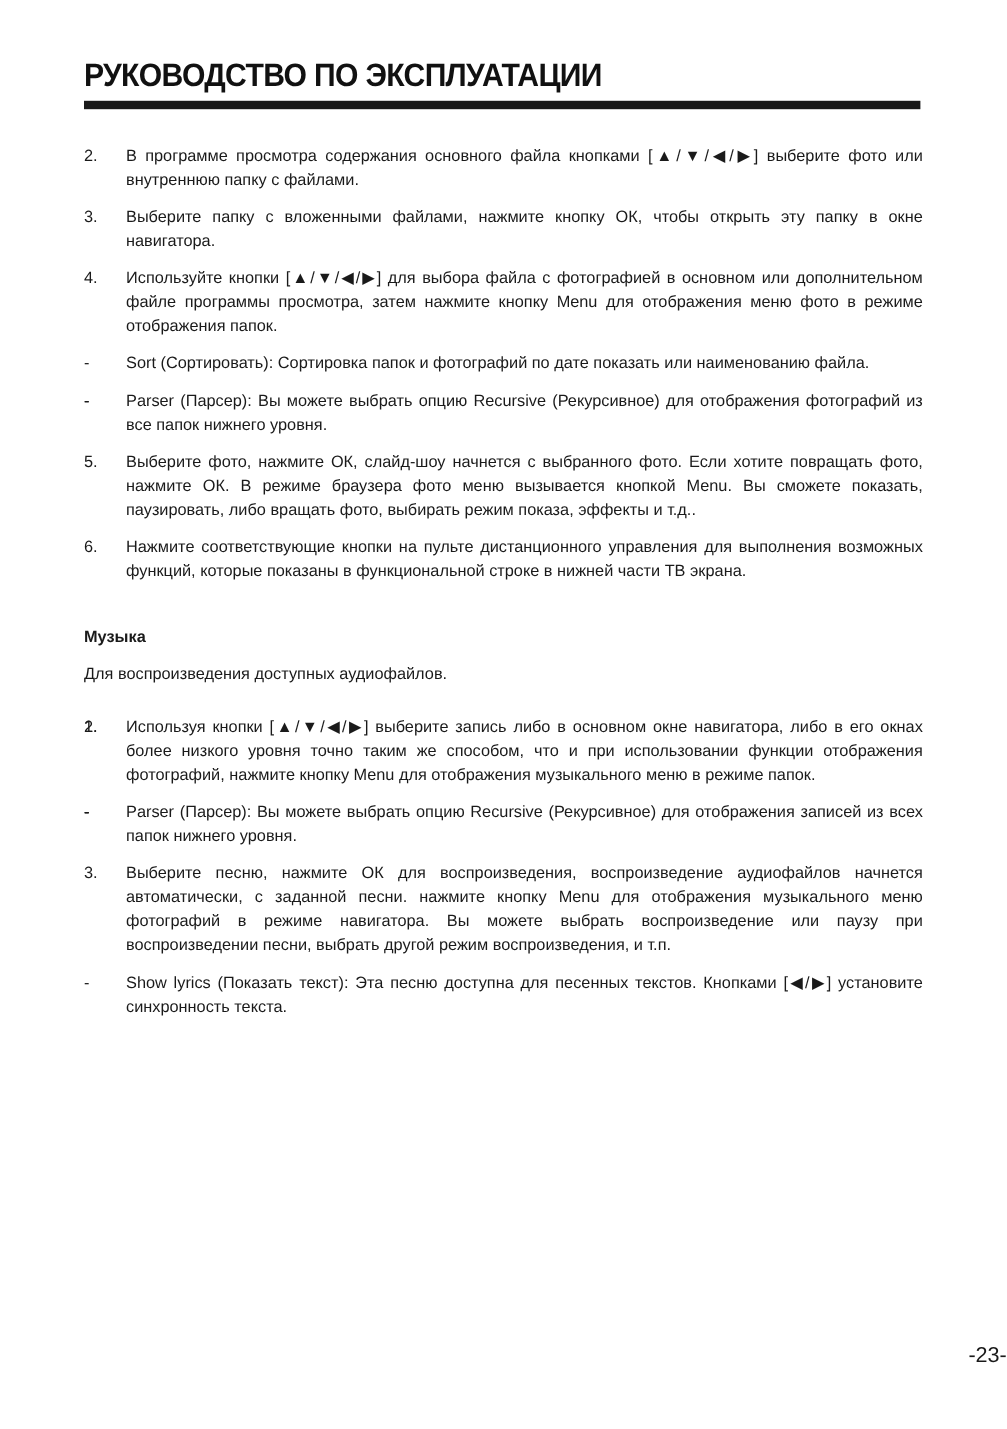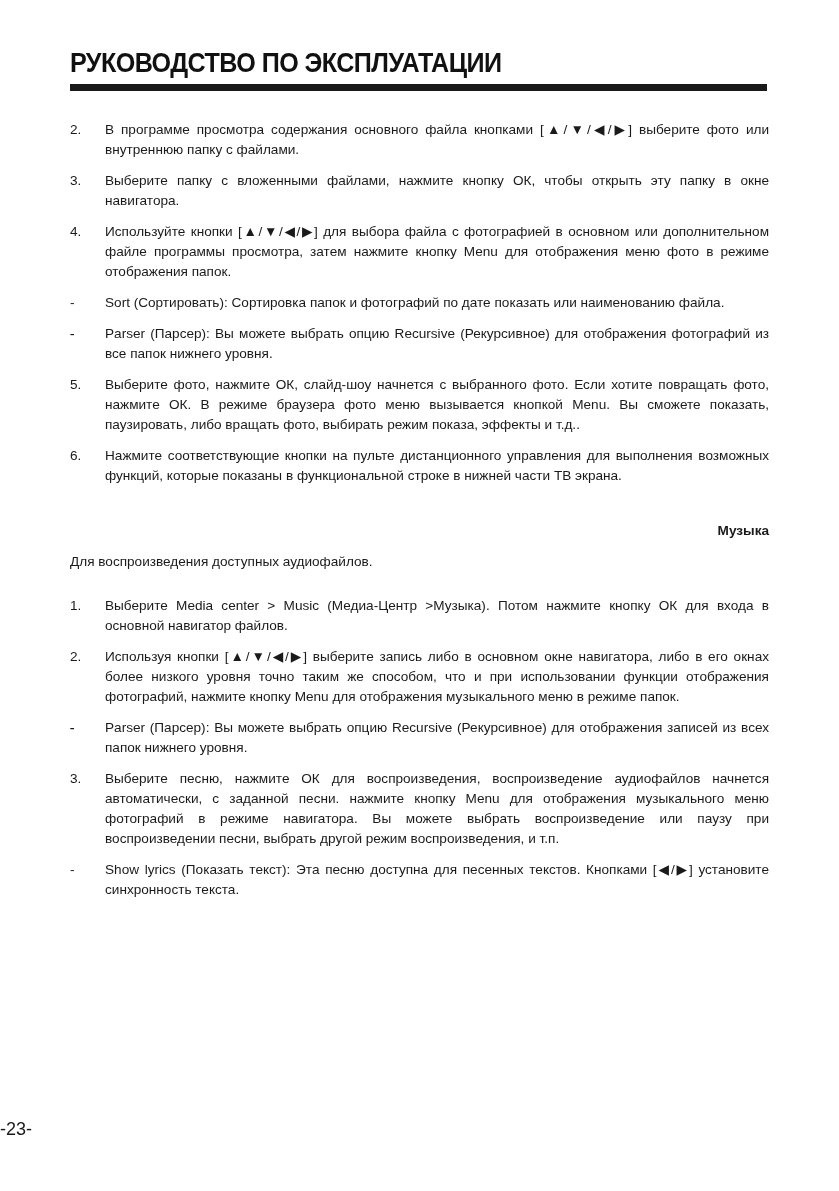--- a/index.html
+++ b/index.html
@@ -18,24 +18,24 @@
       position: absolute; left: 70px; top: 84px; width: 697px; height: 7px;
       background: #1a1a1a;
     }
     .content {
       position: absolute; left: 70px; top: 120px; width: 699px;
       font-size: 13.6px; line-height: 20px;
     }
     .item { position: relative; padding-left: 35px; margin: 0 0 11px 0; text-align: justify; }
     .item .marker { position: absolute; left: 0; top: 0; }
     .section { margin-top: 35px; }
-    .section-title { font-weight: bold; margin: 0 0 11px 0; font-size: 13.6px; text-align: right; }
+    .section-title { font-weight: bold; margin: 0 0 11px 0; font-size: 13.6px; }
     .intro { margin: 0 0 24px 0; }
     .page-number {
-      position: absolute; left: 0; width: 839px; top: 1119px; text-align: left;
+      position: absolute; left: 0; width: 839px; top: 1119px; text-align: right;
       font-size: 18px; color: #1a1a1a;
     }
   </style>
 </head>
 <body>
 
 <h1 class="title">РУКОВОДСТВО ПО ЭКСПЛУАТАЦИИ</h1>
 <div class="rule"></div>
 
 <div class="content">
@@ -46,21 +46,21 @@
     <div class="item"><span class="marker">-</span><span>Sort (Сортировать): Сортировка папок и фотографий по дате показать или наименованию файла.</span></div>
     <div class="item"><span class="marker">-</span></div>
     <div class="item"><span class="marker">-</span><span>Parser (Парсер): Вы можете выбрать опцию Recursive (Рекурсивное) для отображения фотографий из все папок нижнего уровня.</span></div>
     <div class="item"><span class="marker">5.</span><span>Выберите фото, нажмите ОК, слайд-шоу начнется с выбранного фото. Если хотите повращать фото, нажмите ОК. В режиме браузера фото меню вызывается кнопкой Menu. Вы сможете показать, паузировать, либо вращать фото, выбирать режим показа, эффекты и т.д..</span></div>
     <div class="item"><span class="marker">6.</span><span>Нажмите соответствующие кнопки на пульте дистанционного управления для выполнения возможных функций, которые показаны в функциональной строке в нижней части ТВ экрана.</span></div>
   </div>
 
   <div class="section">
     <div class="section-title">Музыка</div>
     <div class="intro">Для воспроизведения доступных аудиофайлов.</div>
-    <div class="item"><span class="marker">1.</span><span>Выберите Media center &gt; Music (Медиа-Центр &gt;Музыка). Потом нажмите кнопку ОК для входа в основной навигатор файлов.</span></div>
+    <div class="item"><span class="marker">1.</span></div>
     <div class="item"><span class="marker">2.</span><span>Используя кнопки [▲/▼/◀/▶] выберите запись либо в основном окне навигатора, либо в его окнах более низкого уровня точно таким же способом, что и при использовании функции отображения фотографий, нажмите кнопку Menu для отображения музыкального меню в режиме папок.</span></div>
     <div class="item"><span class="marker">-</span></div>
     <div class="item"><span class="marker">-</span></div>
     <div class="item"><span class="marker">-</span><span>Parser (Парсер): Вы можете выбрать опцию Recursive (Рекурсивное) для отображения записей из всех папок нижнего уровня.</span></div>
     <div class="item"><span class="marker">3.</span><span>Выберите песню, нажмите ОК для воспроизведения, воспроизведение аудиофайлов начнется автоматически, с заданной песни. нажмите кнопку Menu для отображения музыкального меню фотографий в режиме навигатора. Вы можете выбрать воспроизведение или паузу при воспроизведении песни, выбрать другой режим воспроизведения, и т.п.</span></div>
     <div class="item"><span class="marker">-</span><span>Show lyrics (Показать текст): Эта песню доступна для песенных текстов. Кнопками [◀/▶] установите синхронность текста.</span></div>
   </div>
 </div>
 
 <div class="page-number">-23-</div>

